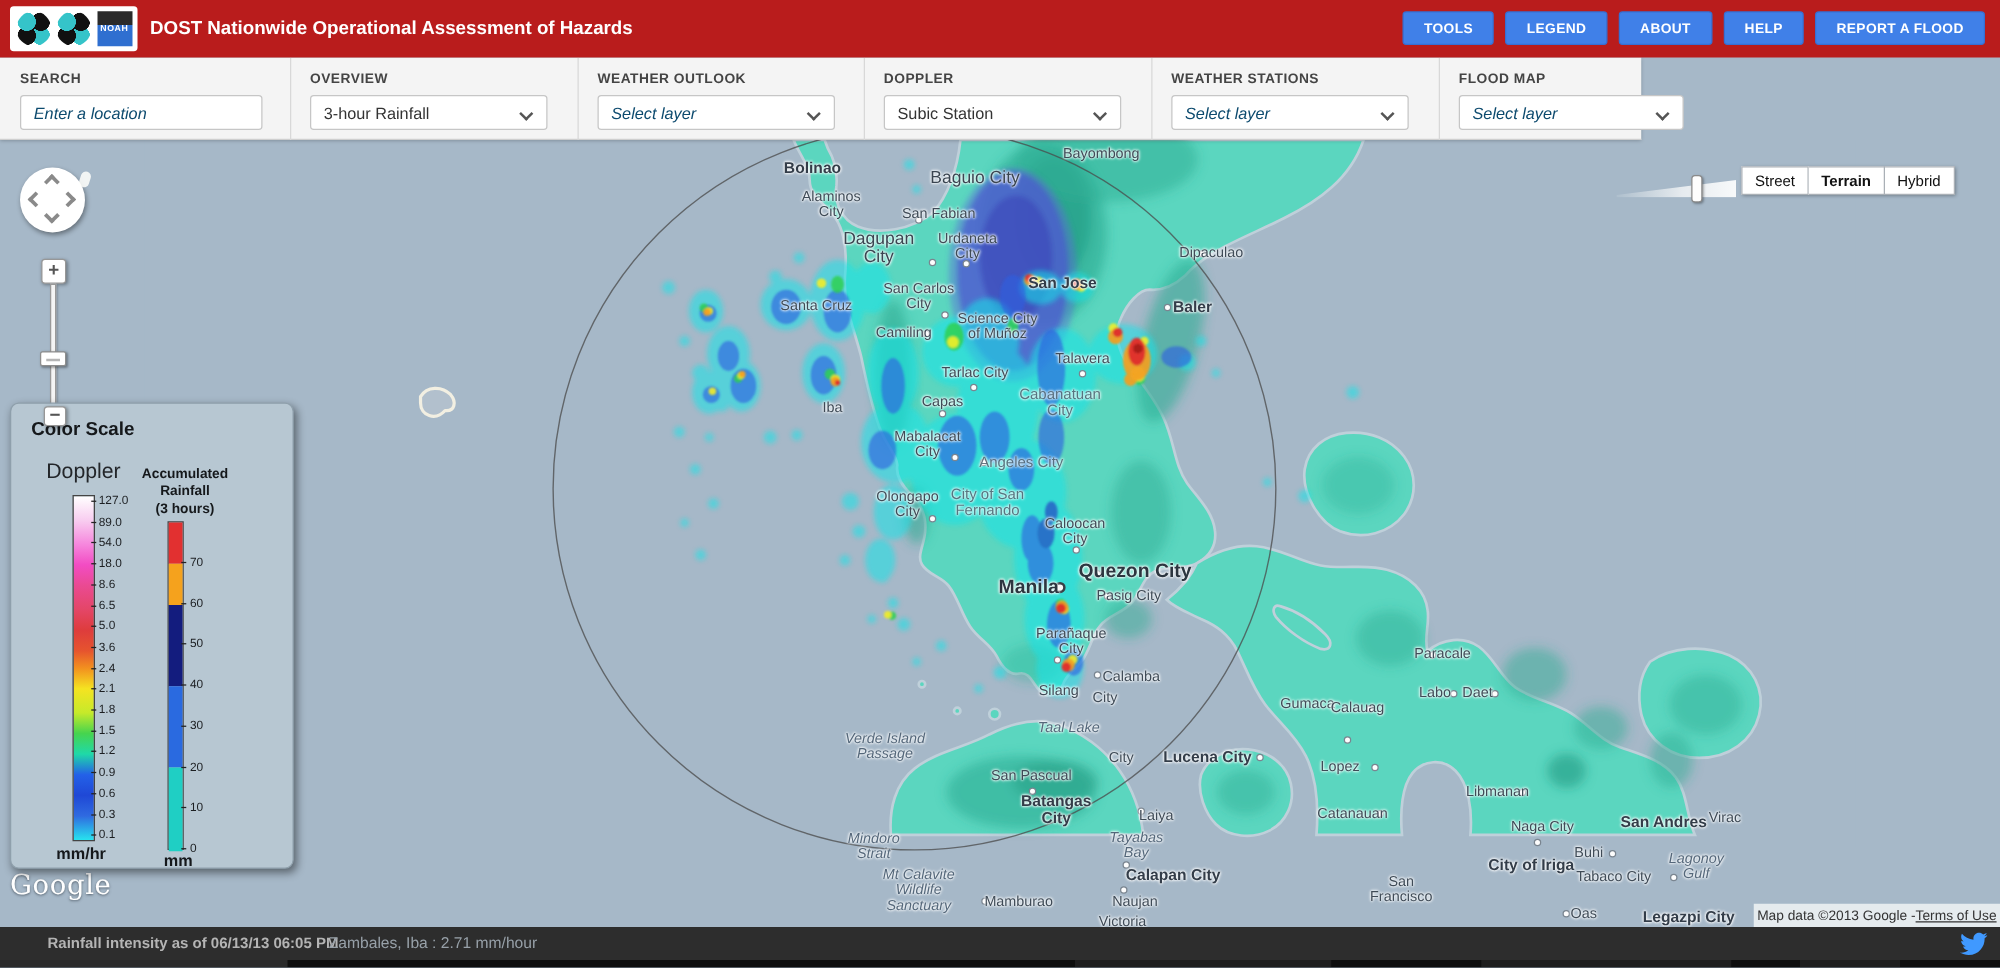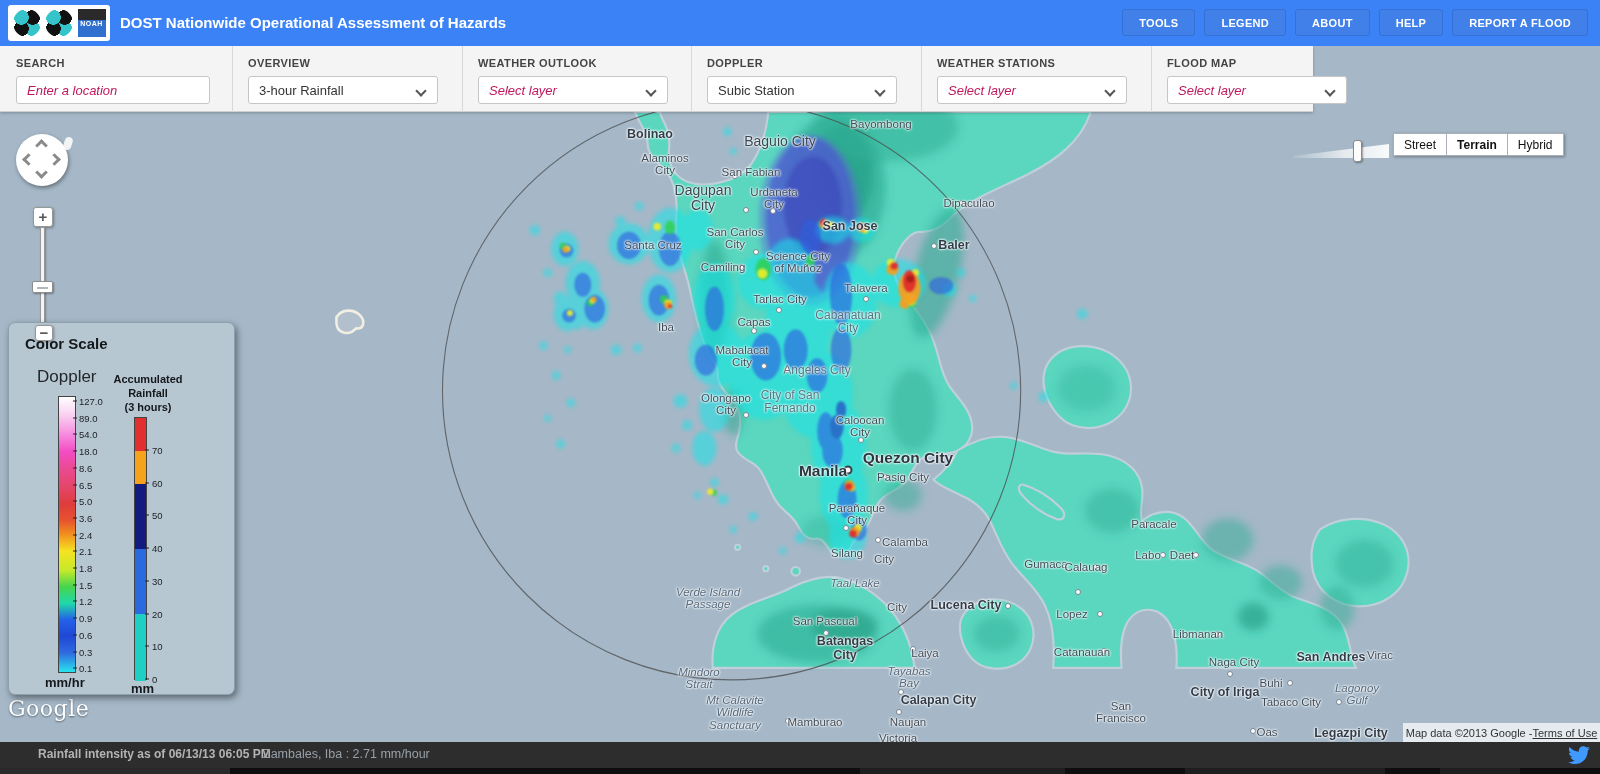--- a/index.html
+++ b/index.html
@@ -1,39 +1,39 @@
 <!DOCTYPE html>
 <html><head>
 <meta charset="utf-8">
 <style>
   * { margin:0; padding:0; box-sizing:border-box; }
   html,body { width:1600px; height:774px; overflow:hidden; font-family:"Liberation Sans",sans-serif; background:#0e0e0e; }
   #app { position:relative; width:1600px; height:774px; background:#a6b8c8; }
 
   
-  .header { position:absolute; left:0; top:0; width:1600px; height:46px; background:#3b82f6; z-index:60; display:flex; align-items:center; }
+  .header { position:absolute; left:0; top:0; width:1600px; height:46px; background:#b91c1c; z-index:60; display:flex; align-items:center; }
   .logobox { position:absolute; left:8px; top:5px; width:102px; height:36px; background:#fff; border-radius:3px; display:flex; align-items:center; justify-content:space-evenly; }
   .logo-circ { width:28px; height:28px; border-radius:50%;
     background:
       radial-gradient(circle at 30% 30%, #35c4c9 0 26%, transparent 27%),
       radial-gradient(circle at 70% 30%, #111 0 26%, transparent 27%),
       radial-gradient(circle at 30% 70%, #111 0 26%, transparent 27%),
       radial-gradient(circle at 70% 70%, #35c4c9 0 26%, transparent 27%),
       radial-gradient(circle at 50% 50%, #111 0 18%, #fff 19% 100%); }
   .logo-sq { width:28px; height:28px; background:linear-gradient(180deg,#2a2a2a 0 40%,#2f6fd0 40% 100%); color:#fff; font-size:7px; font-weight:bold; display:flex; align-items:center; justify-content:center; letter-spacing:.5px; }
   .app-title { position:absolute; left:120px; top:14px; color:#fff; font-size:15px; font-weight:bold; }
   .hdr-buttons { position:absolute; right:12px; top:9px; display:flex; gap:9px; }
   .hdr-btn { height:27px; background:#4080e8; border:1px solid #3570d4; border-radius:3px; color:#fff; font-size:11px; font-weight:bold; padding:0 16px; display:flex; align-items:center; letter-spacing:.3px; cursor:pointer; white-space:nowrap; }
 
   
   .filterbar { position:absolute; left:0; top:46px; width:1313px; height:66px; background:#f4f4f4; border-bottom:1px solid #cfcfcf; z-index:55; box-shadow:0 1px 3px rgba(0,0,0,.25); }
   .fsec { position:absolute; top:0; height:66px; }
   .flabel { position:absolute; top:11px; left:0; font-size:11px; font-weight:bold; color:#444; letter-spacing:.4px; }
   .finput, .fselect { position:absolute; top:30px; left:0; height:28px; background:#fff; border:1px solid #c6c6c6; border-radius:3px; font-size:13px; display:flex; align-items:center; padding:0 10px; color:#333; }
-  .placeholder { color:#be185d; font-style:italic; }
+  .placeholder { color:#0c4a6e; font-style:italic; }
   .chev { position:absolute; right:12px; top:10px; width:8px; height:8px; border-right:2px solid #555; border-bottom:2px solid #555; transform:rotate(45deg); }
 
   
   .map-wrap { position:absolute; left:0; top:112px; width:1600px; height:662px; overflow:hidden; }
   .map-svg { position:absolute; left:0; top:0; }
   .lbl { position:absolute; transform:translate(-50%,-50%); white-space:pre-line; text-align:center; line-height:1.08;
          text-shadow:0 0 2px #fff,0 0 2px #fff,0 0 3px rgba(255,255,255,.9); pointer-events:none; }
   .lbl.t   { font-size:11.5px; color:#3f4b57; }
   .lbl.t-md{ font-size:12.5px; color:#333d49; font-weight:bold; }
   .lbl.t-lg{ font-size:14px;  color:#3a4551; }

